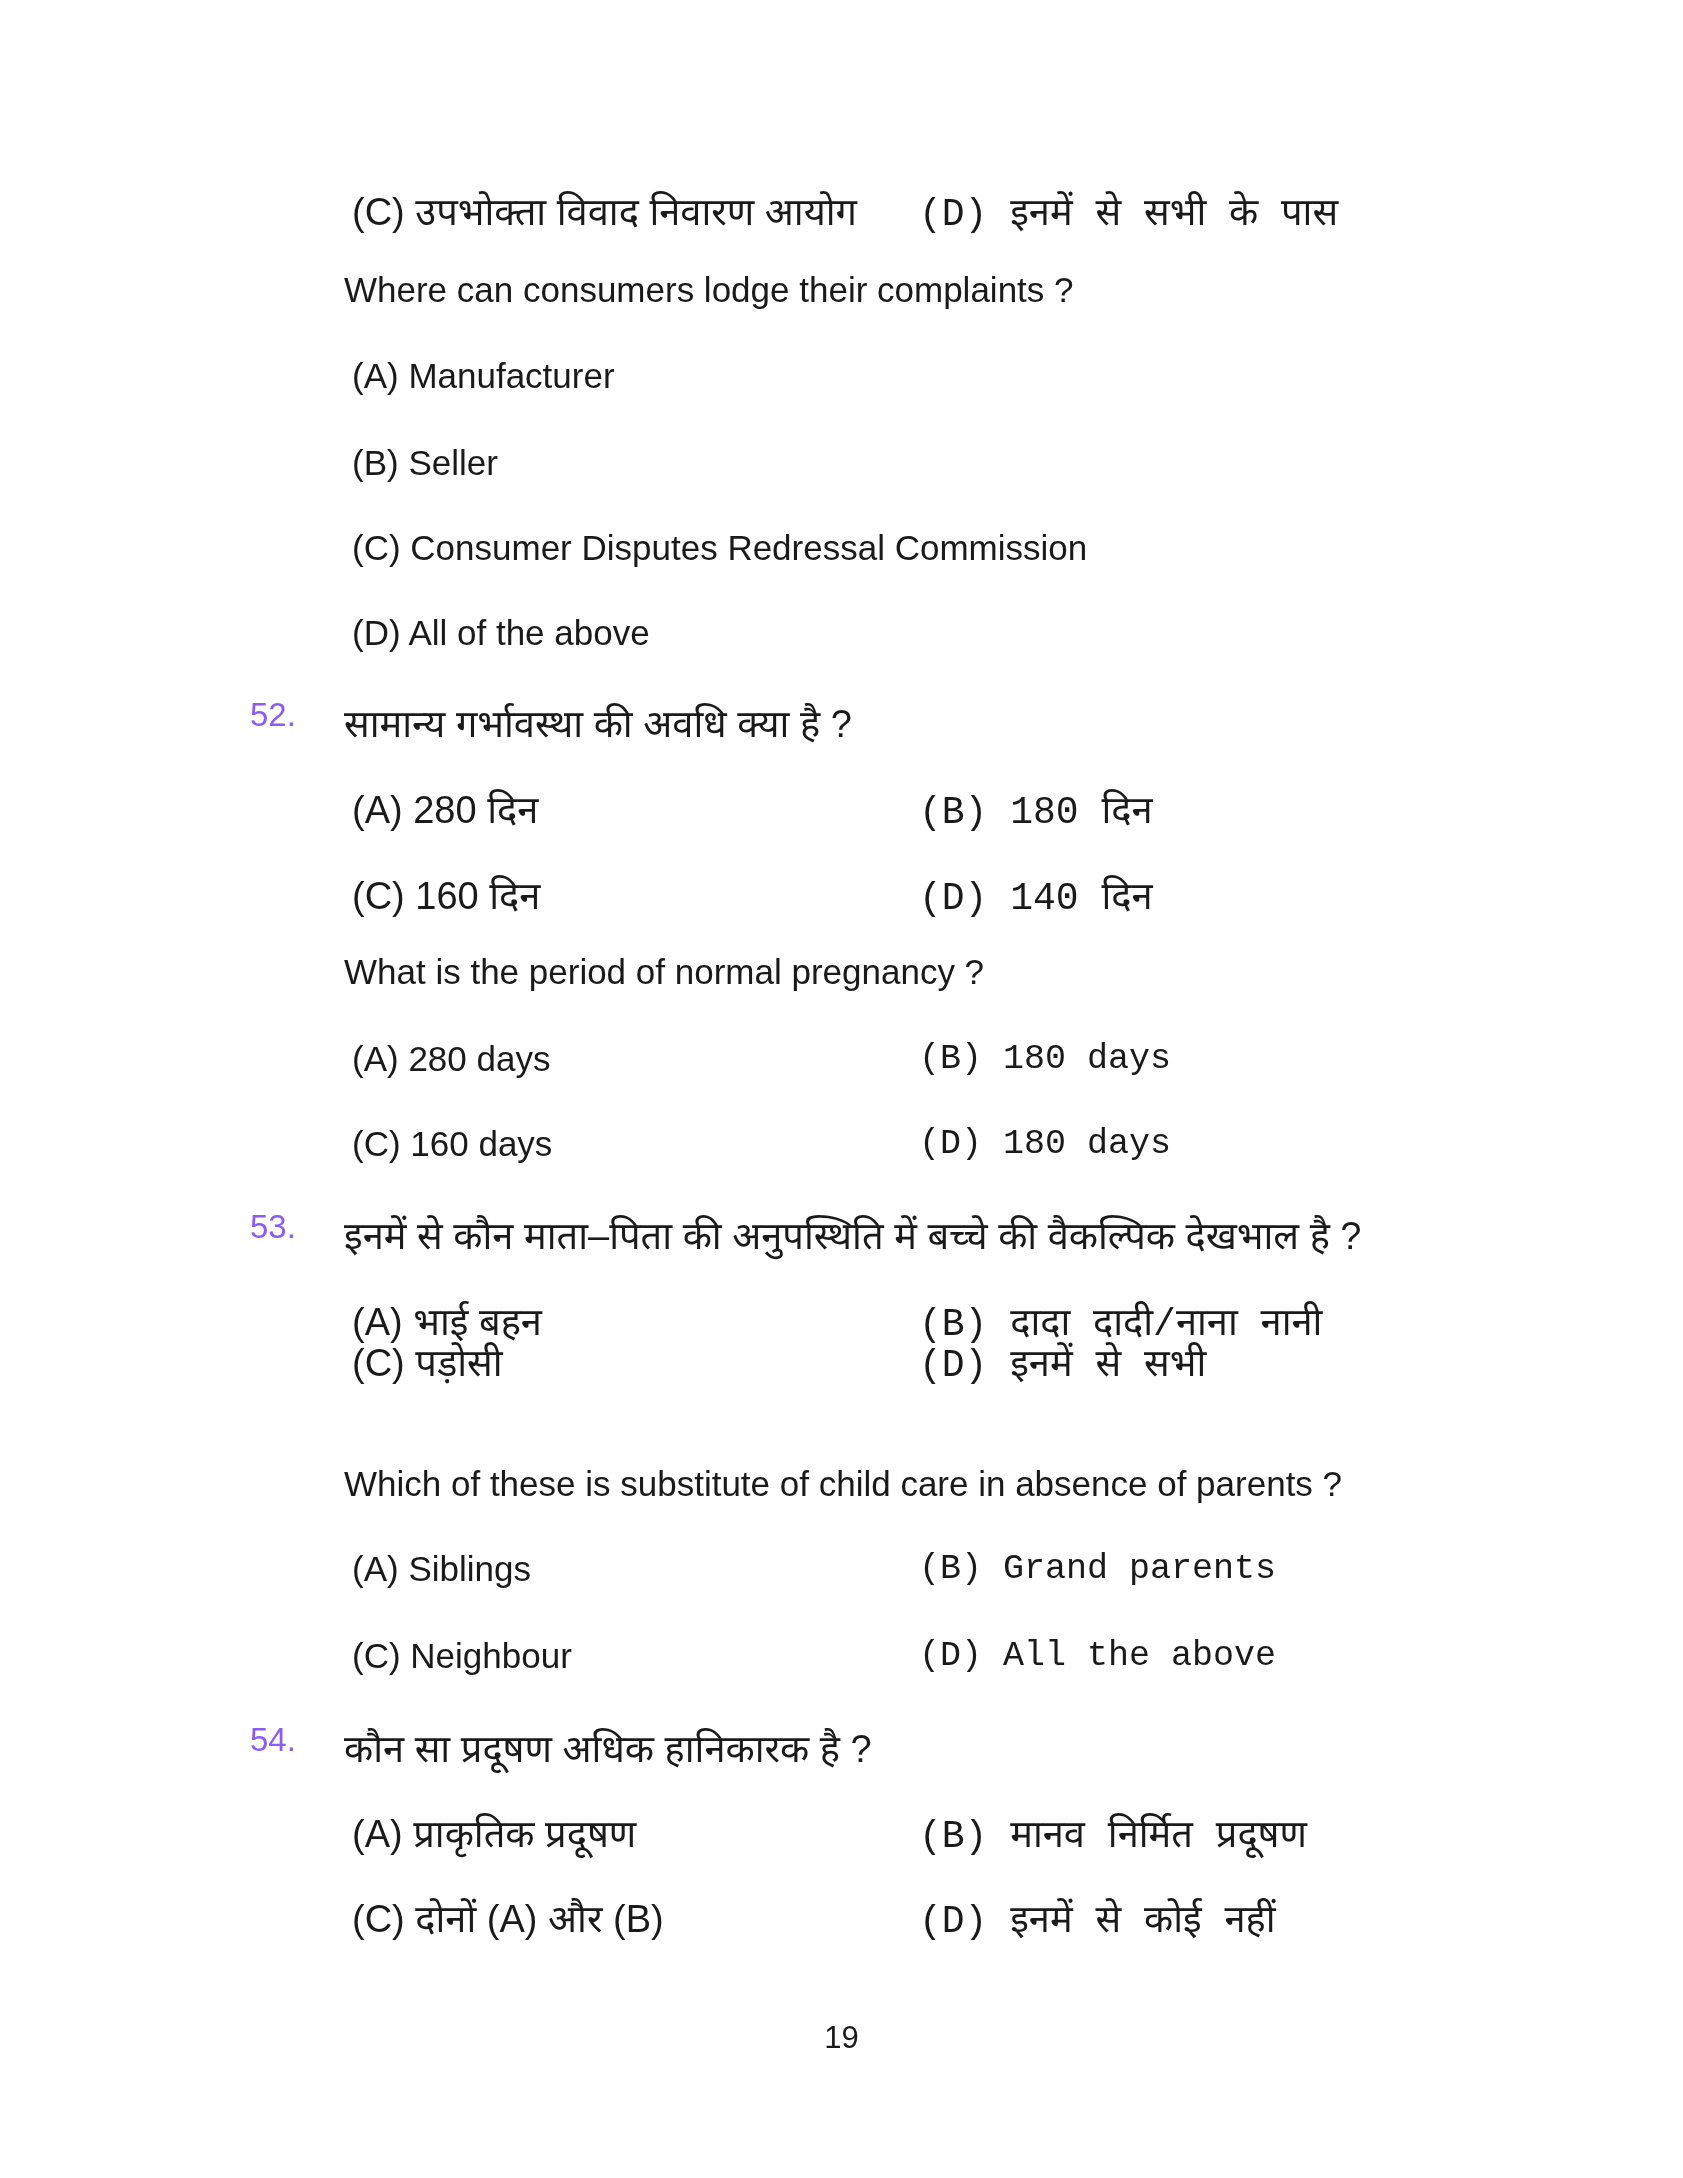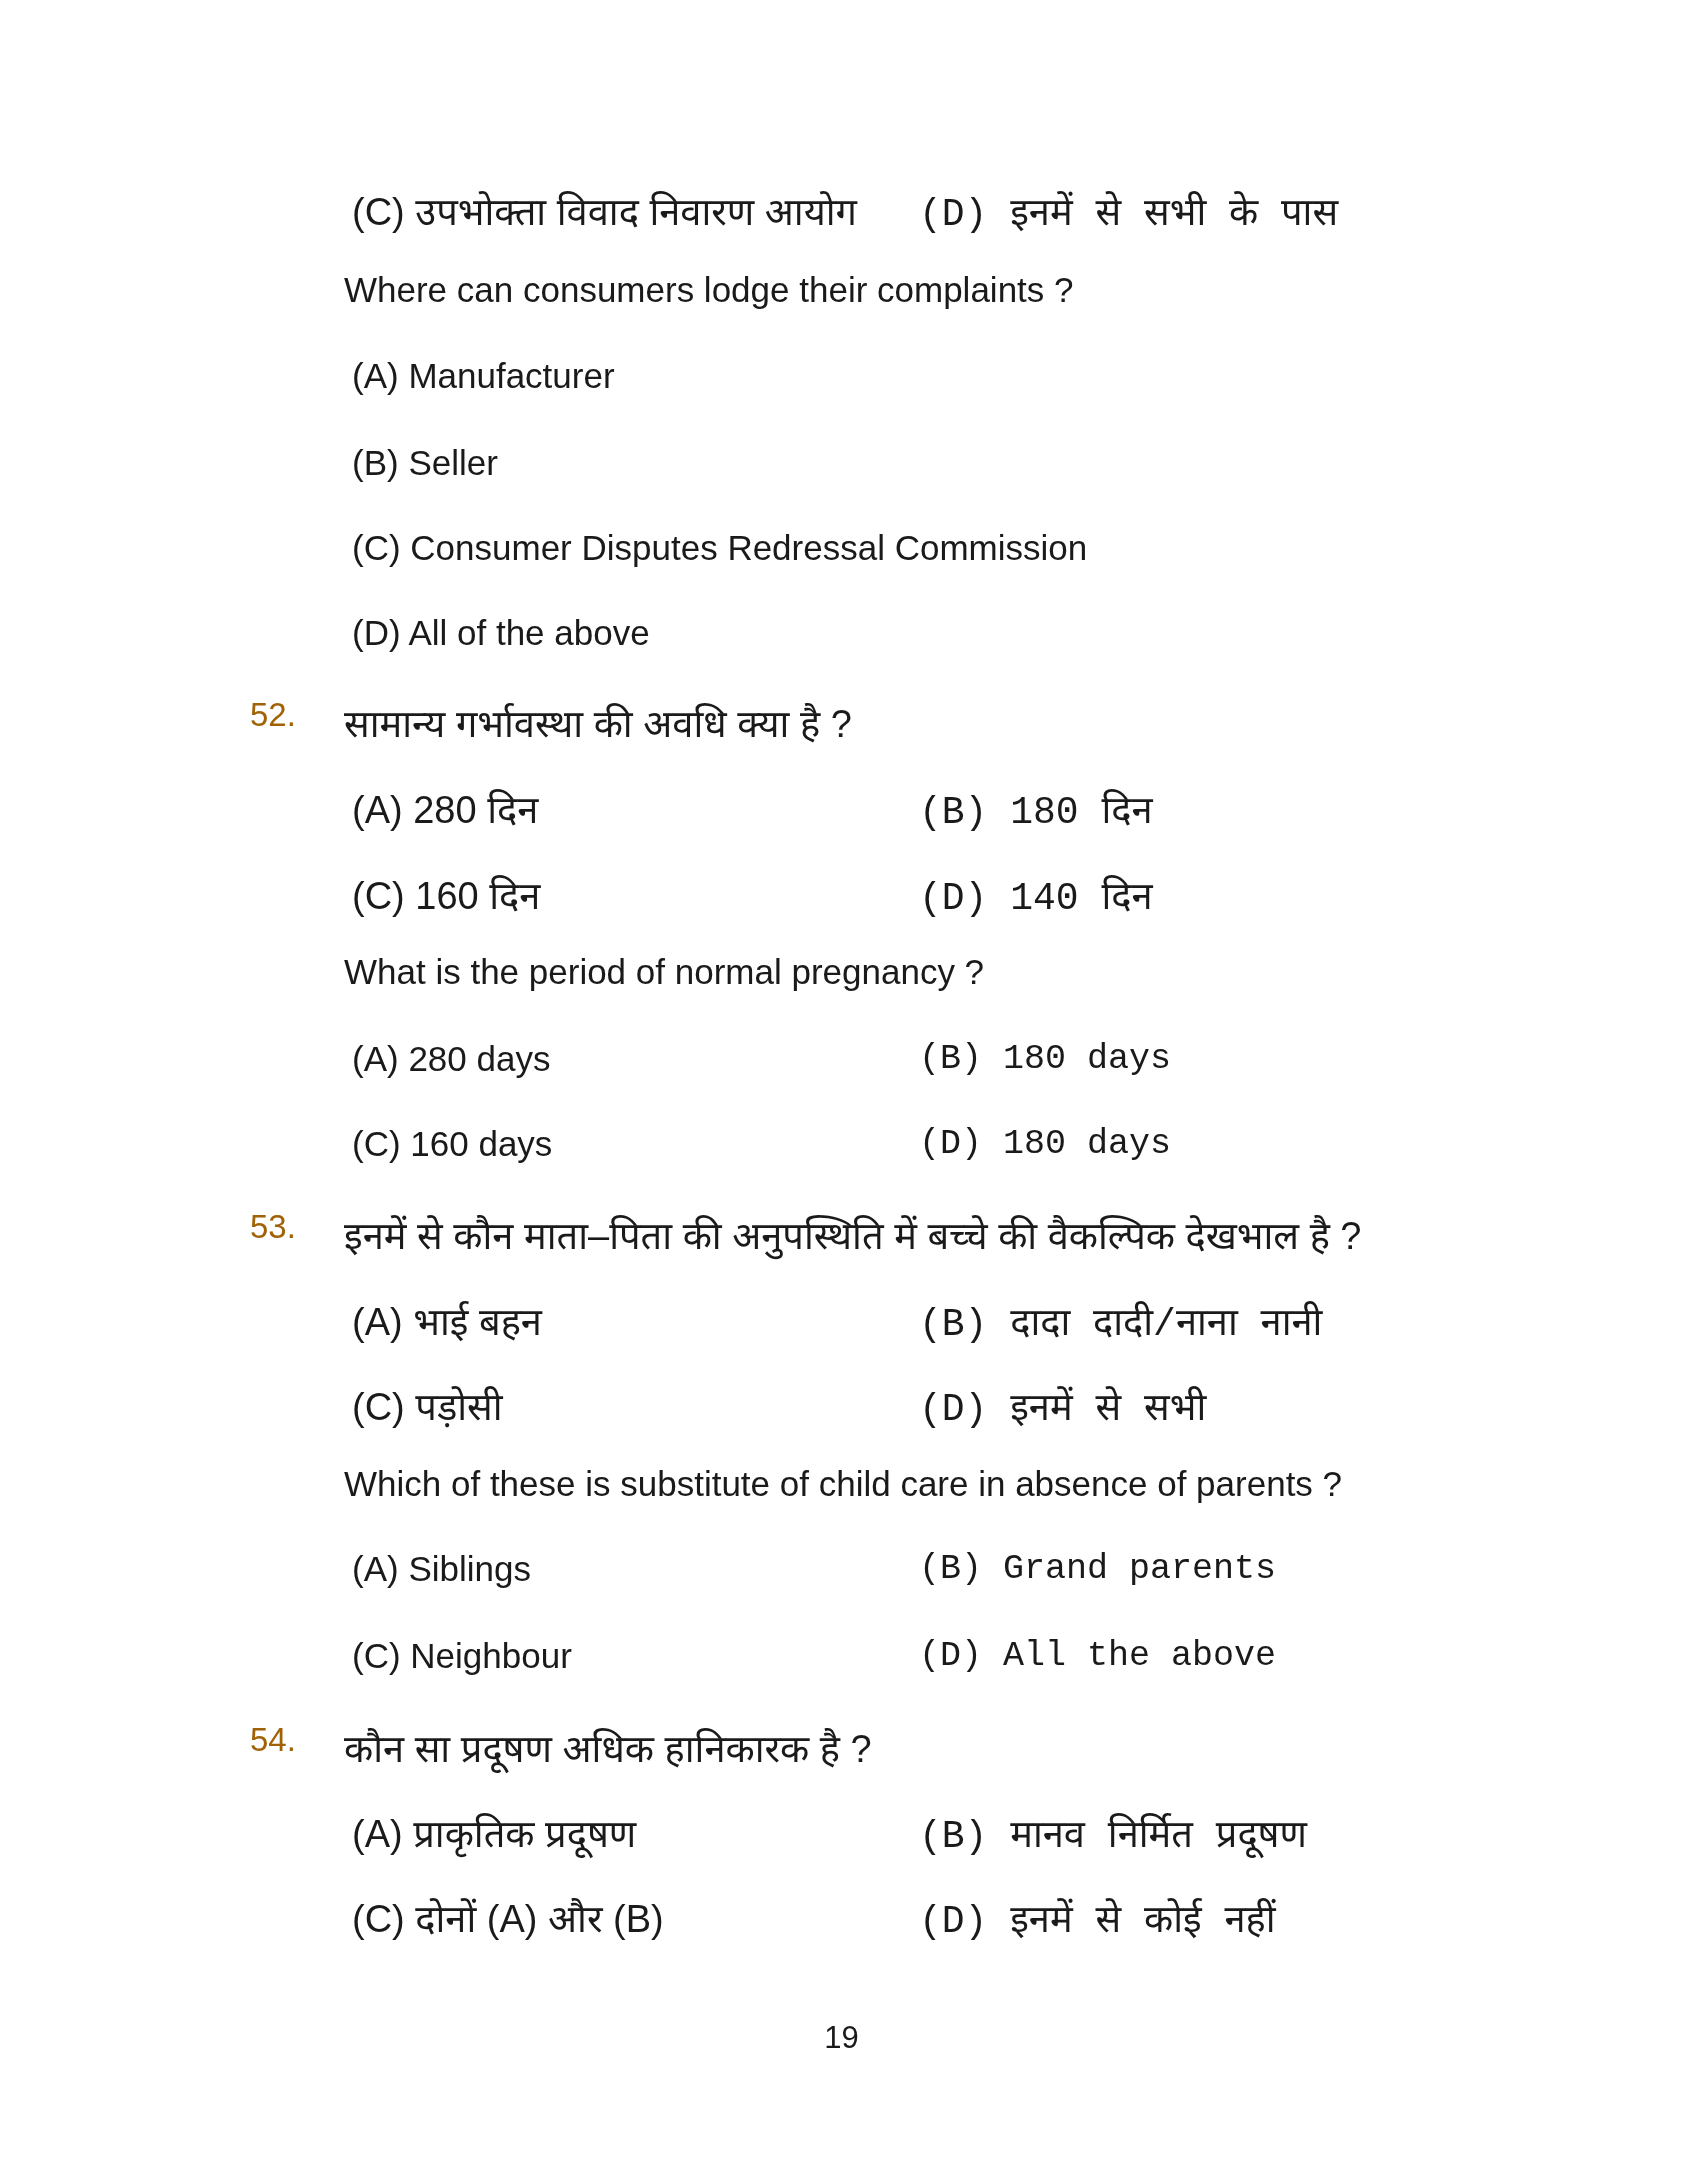--- a/index.html
+++ b/index.html
@@ -24,21 +24,21 @@
     position: absolute;
     left: 0;
     width: 1683px;
     height: 59px;
     white-space: nowrap;
   }
   .qnum {
     position: absolute;
     left: 250px;
     font-size: 33px;
-    color: #a16207;
+    color: #8b5cf6;
   }
   .main  { position: absolute; left: 344px; }
   .optL  { position: absolute; left: 352px; }
   .optR  { position: absolute; left: 919px; font-family: Liberation Mono, monospace; }
   .en    { font-size: 35px; letter-spacing: 0px; }
   .hi    { font-size: 38px; }
   .pageno-row {
     position: absolute;
     left: 0; top: 2020px;
     width: 1683px;
@@ -108,21 +108,21 @@
   <div class="row" style="top:1208px">
     <span class="qnum">53.</span>
     <span class="main hi" lang="hi">इनमें से कौन माता–पिता की अनुपस्थिति में बच्चे की वैकल्पिक देखभाल है ?</span>
   </div>
 
   <div class="row" style="top:1294px">
     <span class="optL hi" lang="hi">(A) भाई बहन</span>
     <span class="optR hi" lang="hi">(B) दादा दादी/नाना नानी</span>
   </div>
 
-  <div class="row" style="top:1379px">
+  <div class="row" style="top:1335px">
     <span class="optL hi" lang="hi">(C) पड़ोसी</span>
     <span class="optR hi" lang="hi">(D) इनमें से सभी</span>
   </div>
 
   <div class="row" style="top:1464px">
     <span class="main en">Which of these is substitute of child care in absence of parents ?</span>
   </div>
 
   <div class="row" style="top:1549px">
     <span class="optL en">(A) Siblings</span>

